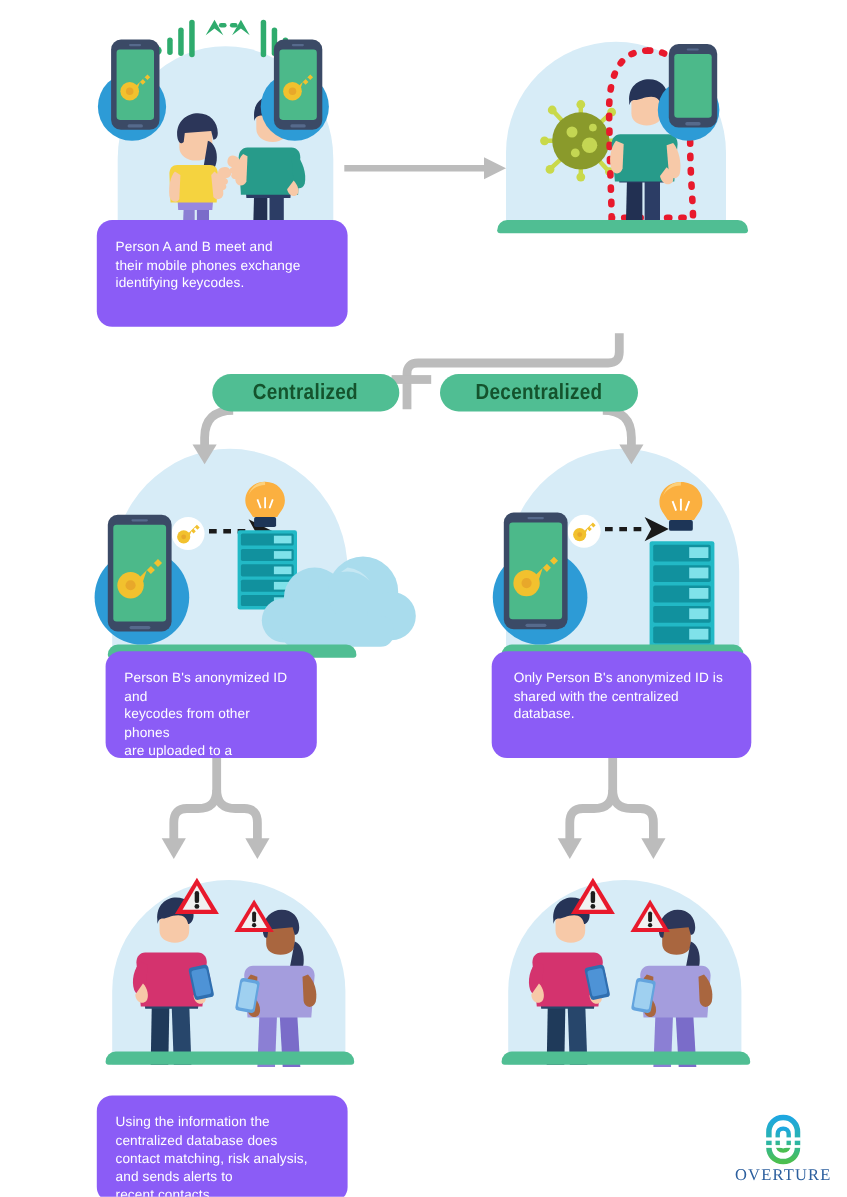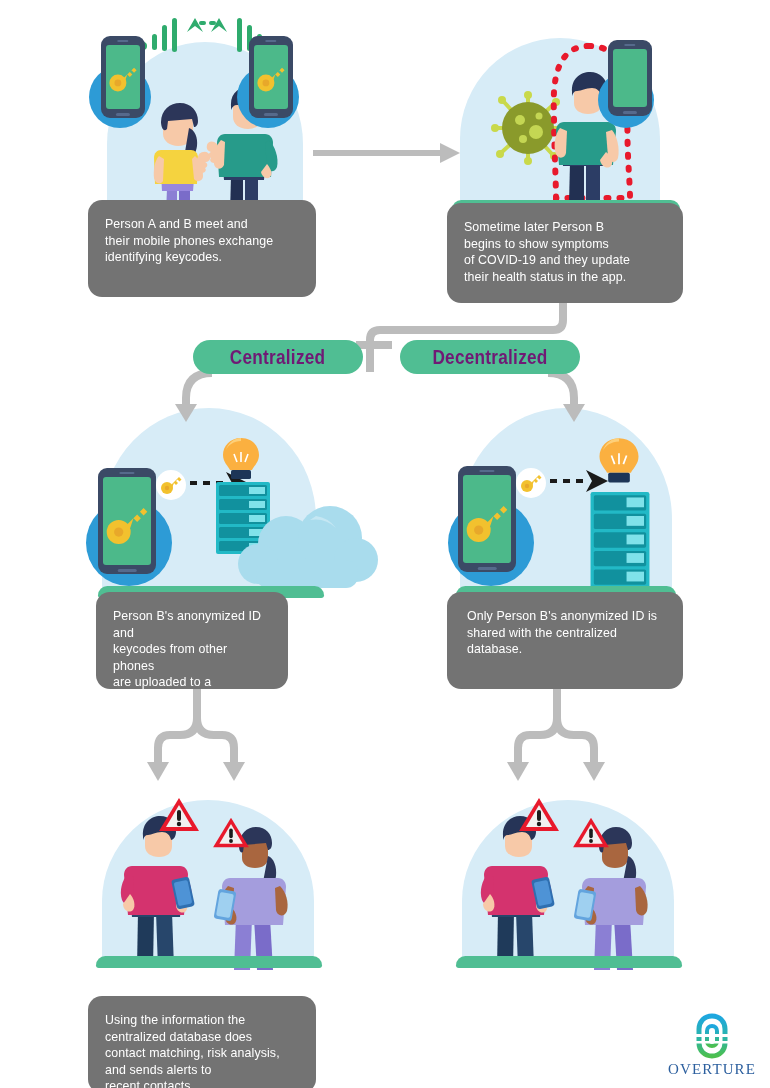--- a/index.html
+++ b/index.html
@@ -23,37 +23,37 @@
   }
   .ground {
     position: absolute;
     background: #50be93;
     border-radius: 10px 10px 3px 3px;
   }
 
   
   .callout {
     position: absolute;
-    background: #737373;
+    background: #8b5cf6;
     border-radius: 14px;
     color: #ffffff;
     padding: 16px 17px 14px 17px;
     font-size: 12.4px;
     line-height: 16.6px;
     letter-spacing: .1px;
     white-space: pre-line;
     z-index: 6;
   }
 
   
   .pill {
     position: absolute;
     background: #50be93;
     border-radius: 999px;
-    color: #701a75;
+    color: #14532d;
     display: flex;
     align-items: center;
     justify-content: center;
     font-size: 20px;
     font-weight: bold;
     letter-spacing: .3px;
     font-family: "Liberation Sans Narrow", "Liberation Sans", sans-serif;
     transform-origin: center;
     z-index: 7;
   }
@@ -265,24 +265,20 @@
       <path d="M68 72 c5 6 8 18 6 28 c-2 6 -9 5 -10 -1 l-2 -25z" fill="#f7c9a8"></path>
       <path d="M62 94 c5 4 8 10 5 14 c-4 4 -10 0 -11 -6z" fill="#f7c9a8"></path>
       <path d="M16 70 c-5 6 -7 18 -4 26 c3 6 9 4 10 -1 l1 -22z" fill="#f7c9a8"></path>
     </svg>
     <div class="ground" style="left:0px;top:170px;width:228px;height:12px;"></div>
   </div>
 
   <div class="callout" style="left:88px;top:200px;width:228px;height:97px;">Person A and B meet and
 their mobile phones exchange
 identifying keycodes.</div>
-  <div class="callout" style="left:447px;top:203px;width:236px;height:100px;">Sometime later Person B
-begins to show symptoms
-of COVID-19 and they update
-their health status in the app.</div>
 
   <div class="pill" style="left:193px;top:340px;width:170px;height:34px;">
     <span>Centralized</span>
   </div>
   <div class="pill" style="left:400px;top:340px;width:180px;height:34px;">
     <span>Decentralized</span>
   </div>
 
   <div class="scene" style="left:80px;top:408px;width:270px;height:190px;">
     <div class="blob" style="left:22px;top:0px;width:214px;height:185px;"></div>

